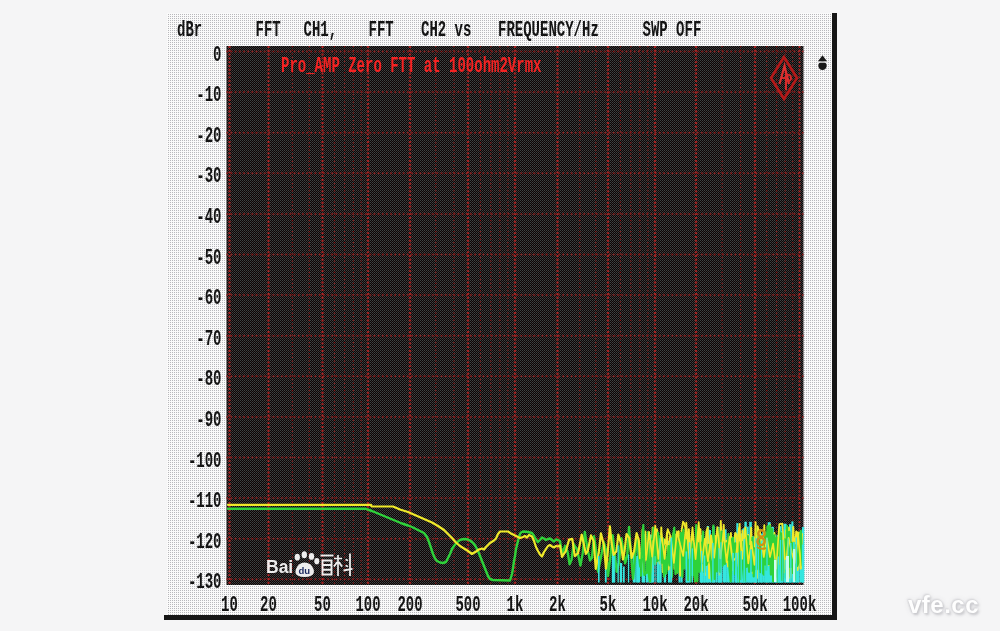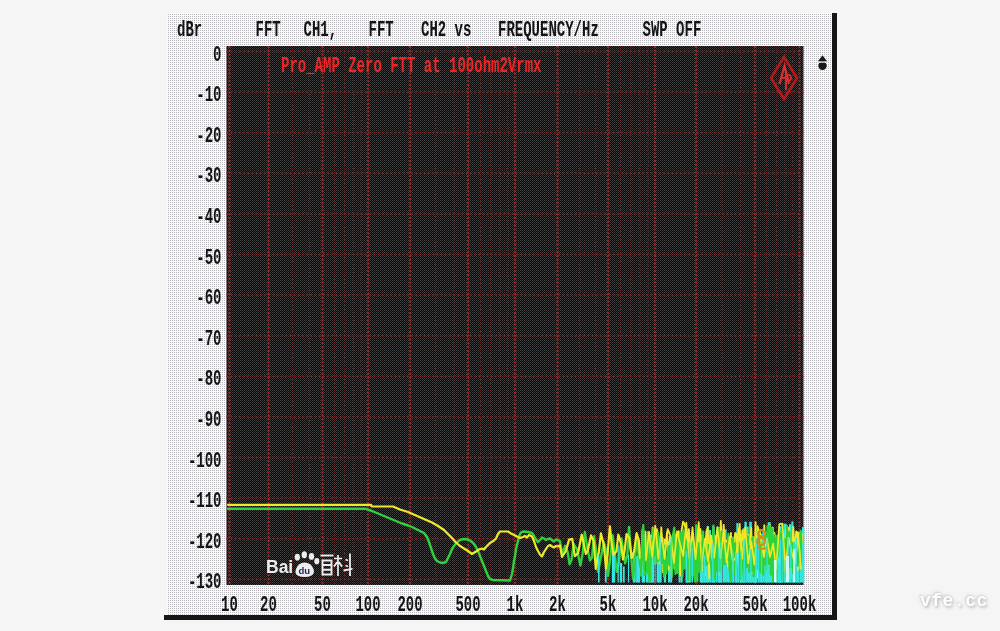--- a/index.html
+++ b/index.html
@@ -3,23 +3,23 @@
 <style>
  html,body{margin:0;padding:0;width:1000px;height:631px;overflow:hidden;background:#f5f5f6;}
  #panel{position:absolute;left:167px;top:13px;width:665px;height:602px;
    background-color:#ececee;}
  #plot{position:absolute;left:226.5px;top:46px;width:577px;height:539px;
    background-color:#1e1e1e;}
  #bR{position:absolute;left:831.5px;top:13px;width:5px;height:606.5px;background:#161616;}
  #bB{position:absolute;left:164px;top:615px;width:672.5px;height:4.6px;background:#161616;}
  .t{position:absolute;font-family:"Liberation Mono",monospace;font-weight:700;
     line-height:14px;white-space:pre;transform-origin:50% 0;}
- #vfe{position:absolute;left:908px;top:591px;font-family:Liberation Mono, monospace;
-    font-weight:700;font-size:18px;color:#fefefe;letter-spacing:0.5px;
-    text-shadow:0 0 2px #c9c9cc, 1.5px 2px 2.5px #c6c6ca, -1px -1.5px 2px #d8d8db, 0 0 6px #dcdcdf;margin-left:12px;}
+ #vfe{position:absolute;left:908px;top:591px;font-family:Liberation Sans, sans-serif;
+    font-weight:700;font-size:24px;color:#fefefe;letter-spacing:0.5px;
+    text-shadow:0 0 2px #c9c9cc, 1.5px 2px 2.5px #c6c6ca, -1px -1.5px 2px #d8d8db, 0 0 6px #dcdcdf;}
  svg{position:absolute;left:0;top:0;}
 </style></head>
 <body>
 <div id="panel"></div>
 <div id="plot"></div>
 <div id="bR"></div>
 <div id="bB"></div>
 <svg width="1000" height="631" viewBox="0 0 1000 631">
 <defs>
  <pattern id="dl" width="2" height="2" patternUnits="userSpaceOnUse">

